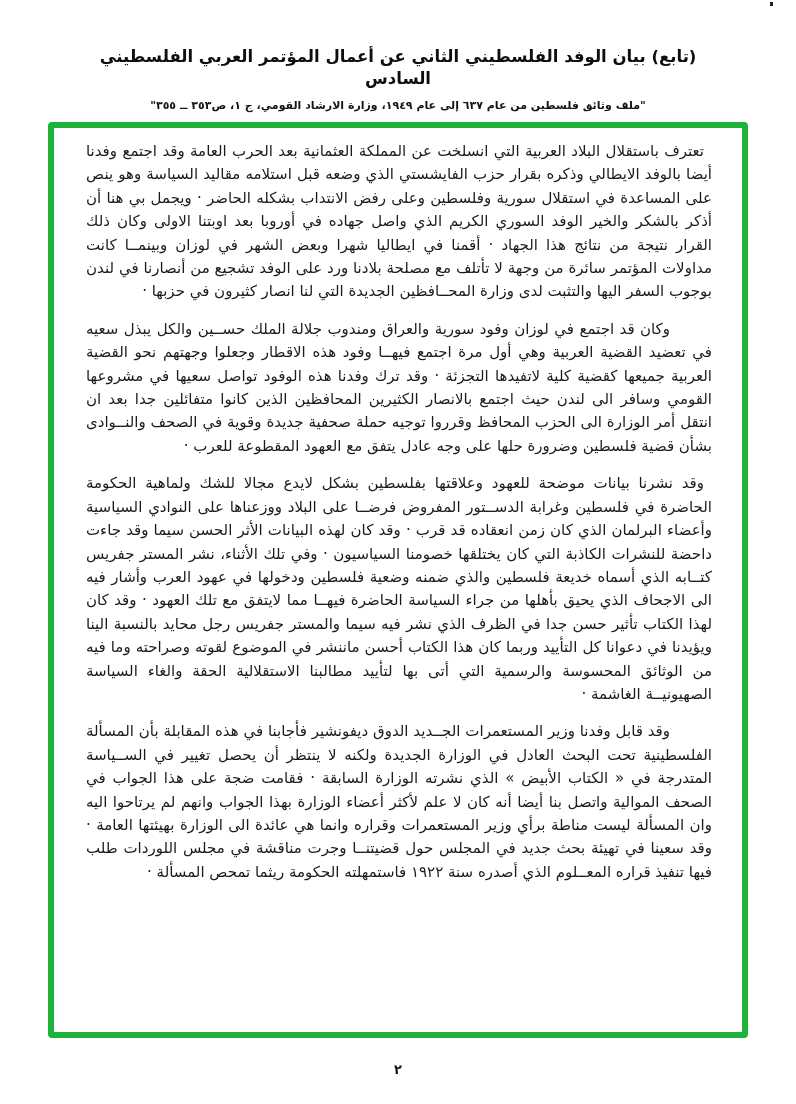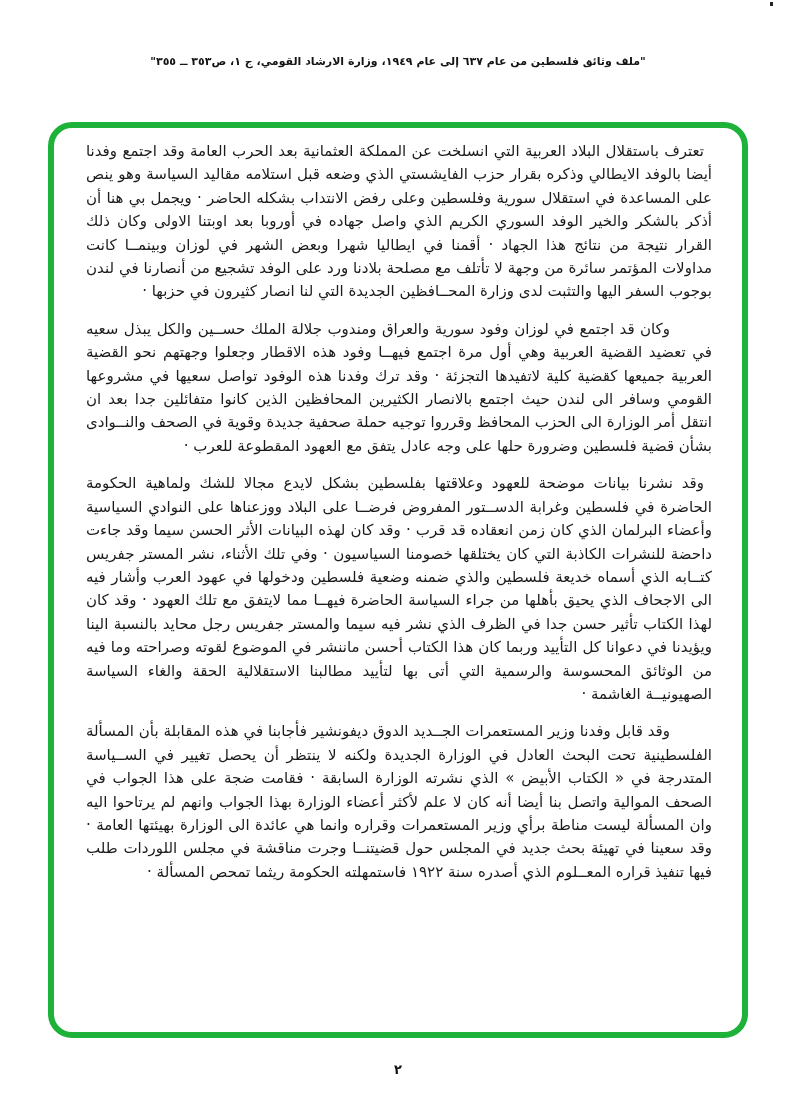--- a/index.html
+++ b/index.html
@@ -37,21 +37,21 @@
     color: #141414;
   }
   .frame {
     position: absolute;
     left: 48px;
     top: 122px;
     width: 700px;
     height: 916px;
     box-sizing: border-box;
     border: 6px solid #1fb23a;
-    border-radius: 24px;
+    border-radius: 4px;
     background: #ffffff;
   }
   .textcol {
     box-sizing: border-box;
     width: 100%;
     height: 100%;
     padding: 12px 30px 0 32px;
     direction: rtl;
     text-align: justify;
     font-size: 15px;
@@ -82,20 +82,21 @@
     height: 4px;
     background: #222;
   }
 </style>
 </head>
 <body>
 
 <div class="speck"></div>
 
 <div class="header">
+  <div class="title">(تابع) بيان الوفد الفلسطيني الثاني عن أعمال المؤتمر العربي الفلسطيني السادس</div>
   <div class="source">"ملف وثائق فلسطين من عام ٦٣٧ إلى عام ١٩٤٩، وزارة الارشاد القومي، ج ١، ص٣٥٣ ــ ٣٥٥"</div>
 </div>
 
 <div class="frame">
   <div class="textcol">
     <p class="indent-sm">تعترف باستقلال البلاد العربية التي انسلخت عن المملكة العثمانية بعد الحرب العامة وقد اجتمع وفدنا أيضا بالوفد الايطالي وذكره بقرار حزب الفايشستي الذي وضعه قبل استلامه مقاليد السياسة وهو ينص على المساعدة في استقلال سورية وفلسطين وعلى رفض الانتداب بشكله الحاضر · ويجمل بي هنا أن أذكر بالشكر والخير الوفد السوري الكريم الذي واصل جهاده في أوروبا بعد اوبتنا الاولى وكان ذلك القرار نتيجة من نتائج هذا الجهاد · أقمنا في ايطاليا شهرا وبعض الشهر في لوزان وبينمــا كانت مداولات المؤتمر سائرة من وجهة لا تأتلف مع مصلحة بلادنا ورد على الوفد تشجيع من أنصارنا في لندن بوجوب السفر اليها والتثبت لدى وزارة المحــافظين الجديدة التي لنا انصار كثيرون في حزبها ·</p>
     <p class="indent-lg">وكان قد اجتمع في لوزان وفود سورية والعراق ومندوب جلالة الملك حســين والكل يبذل سعيه في تعضيد القضية العربية وهي أول مرة اجتمع فيهــا وفود هذه الاقطار وجعلوا وجهتهم نحو القضية العربية جميعها كقضية كلية لاتفيدها التجزئة · وقد ترك وفدنا هذه الوفود تواصل سعيها في مشروعها القومي وسافر الى لندن حيث اجتمع بالانصار الكثيرين المحافظين الذين كانوا متفائلين جدا بعد ان انتقل أمر الوزارة الى الحزب المحافظ وقرروا توجيه حملة صحفية جديدة وقوية في الصحف والنــوادى بشأن قضية فلسطين وضرورة حلها على وجه عادل يتفق مع العهود المقطوعة للعرب ·</p>
     <p class="indent-sm">وقد نشرنا بيانات موضحة للعهود وعلاقتها بفلسطين بشكل لايدع مجالا للشك ولماهية الحكومة الحاضرة في فلسطين وغرابة الدســتور المفروض فرضــا على البلاد ووزعناها على النوادي السياسية وأعضاء البرلمان الذي كان زمن انعقاده قد قرب · وقد كان لهذه البيانات الأثر الحسن سيما وقد جاءت داحضة للنشرات الكاذبة التي كان يختلقها خصومنا السياسيون · وفي تلك الأثناء، نشر المستر جفريس كتــابه الذي أسماه خديعة فلسطين والذي ضمنه وضعية فلسطين ودخولها في عهود العرب وأشار فيه الى الاجحاف الذي يحيق بأهلها من جراء السياسة الحاضرة فيهــا مما لايتفق مع تلك العهود · وقد كان لهذا الكتاب تأثير حسن جدا في الظرف الذي نشر فيه سيما والمستر جفريس رجل محايد بالنسبة الينا ويؤيدنا في دعوانا كل التأييد وربما كان هذا الكتاب أحسن ماننشر في الموضوع لقوته وصراحته وما فيه من الوثائق المحسوسة والرسمية التي أتى بها لتأييد مطالبنا الاستقلالية الحقة والغاء السياسة الصهيونيــة الغاشمة ·</p>
     <p class="indent-lg">وقد قابل وفدنا وزير المستعمرات الجــديد الدوق ديفونشير فأجابنا في هذه المقابلة بأن المسألة الفلسطينية تحت البحث العادل في الوزارة الجديدة ولكنه لا ينتظر أن يحصل تغيير في الســياسة المتدرجة في « الكتاب الأبيض » الذي نشرته الوزارة السابقة · فقامت ضجة على هذا الجواب في الصحف الموالية واتصل بنا أيضا أنه كان لا علم لأكثر أعضاء الوزارة بهذا الجواب وانهم لم يرتاحوا اليه وان المسألة ليست مناطة برأي وزير المستعمرات وقراره وانما هي عائدة الى الوزارة بهيئتها العامة · وقد سعينا في تهيئة بحث جديد في المجلس حول قضيتنــا وجرت مناقشة في مجلس اللوردات طلب فيها تنفيذ قراره المعــلوم الذي أصدره سنة ١٩٢٢ فاستمهلته الحكومة ريثما تمحص المسألة ·</p>
   </div>

